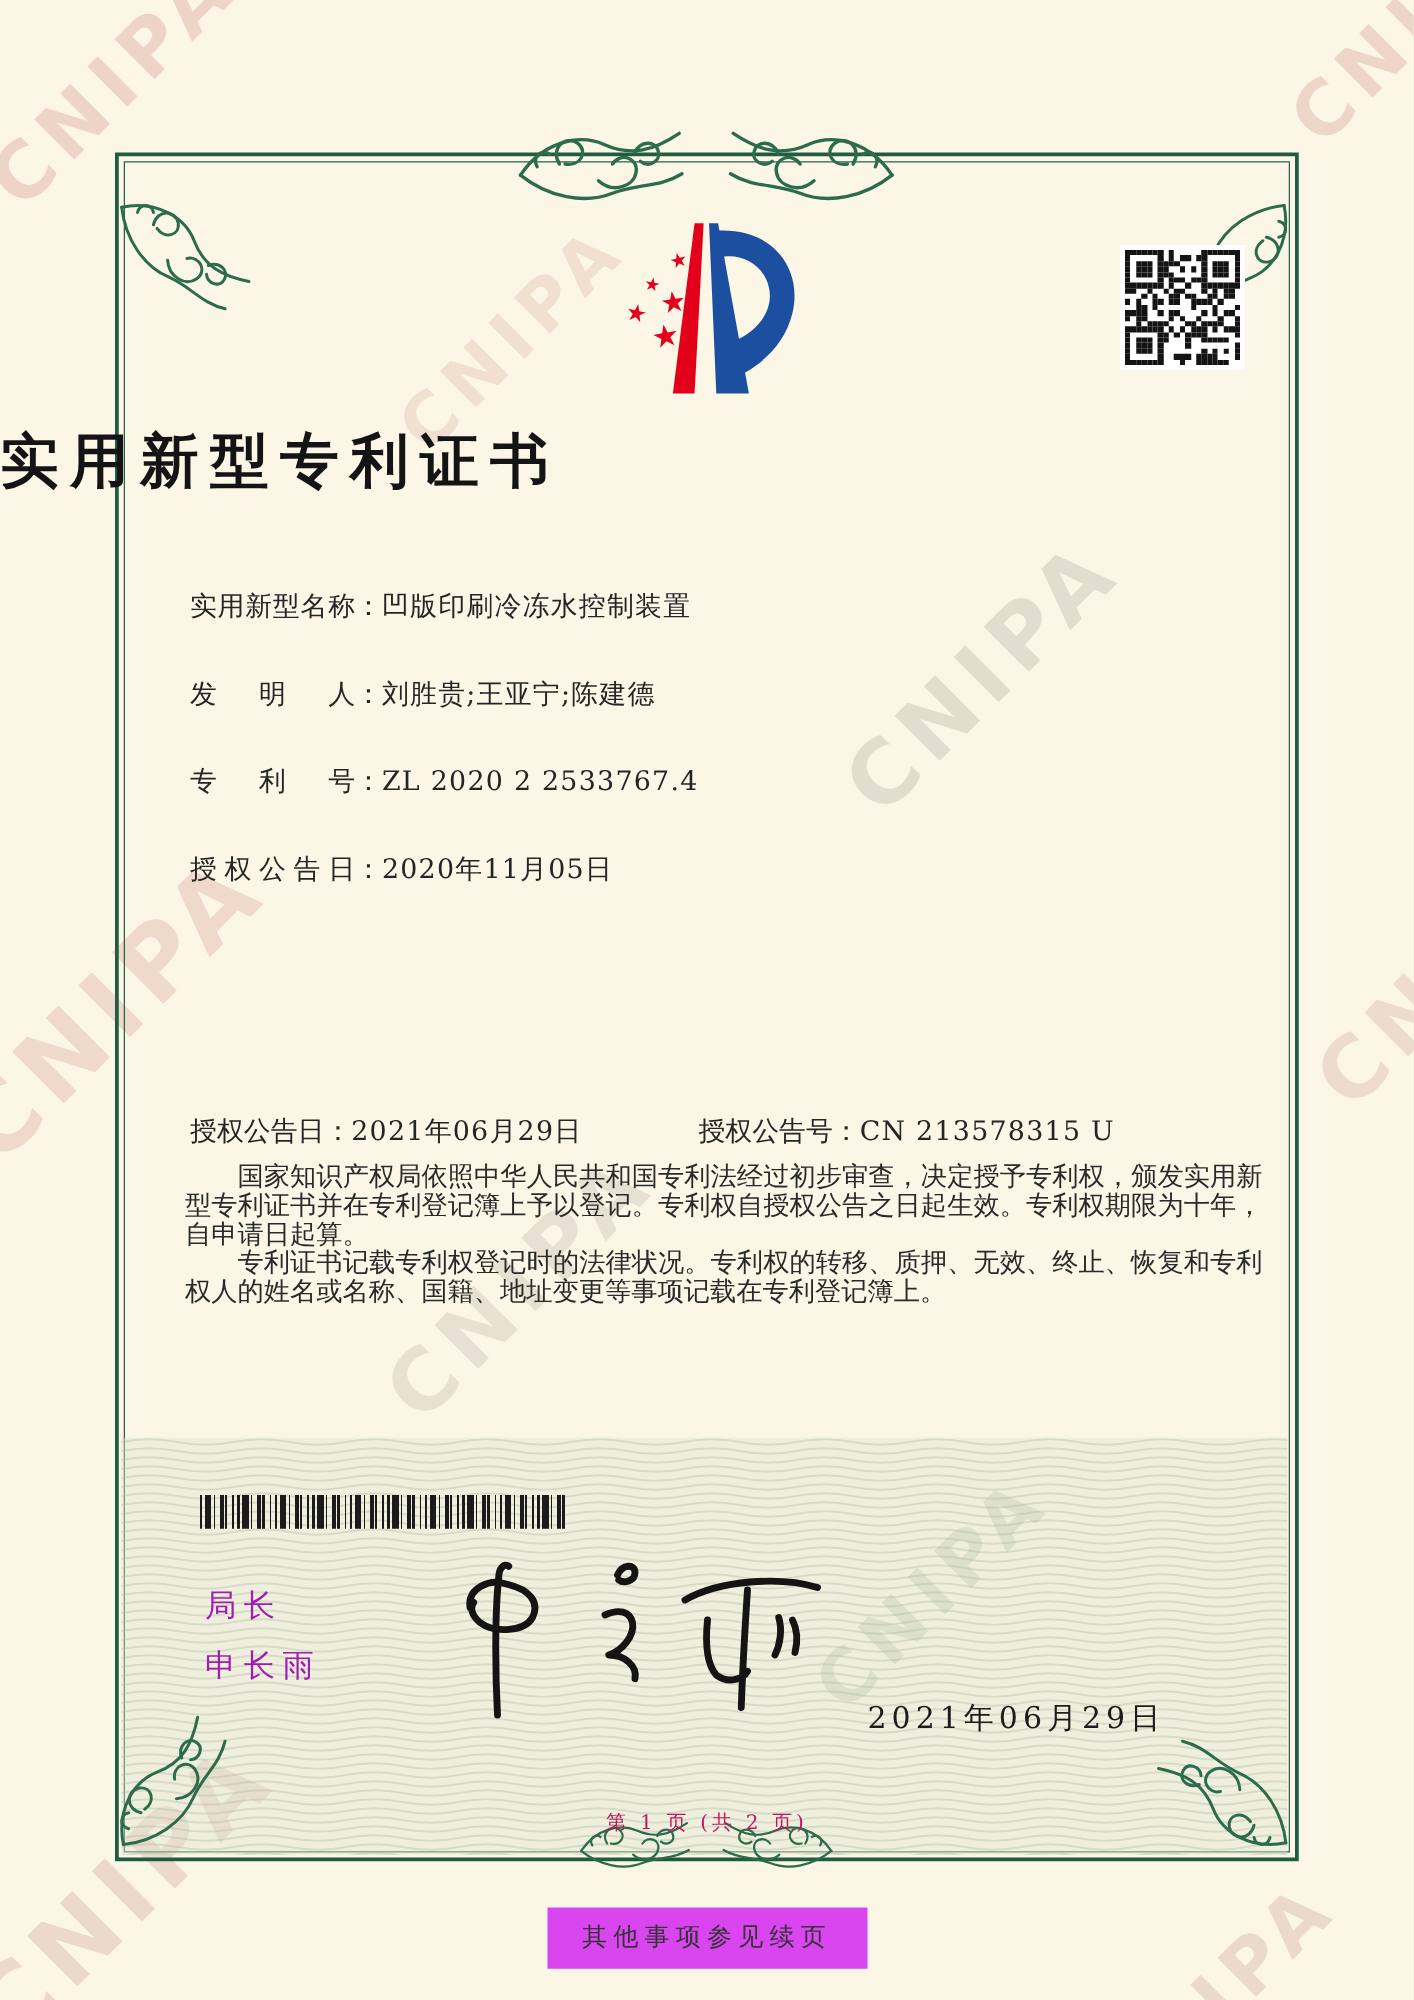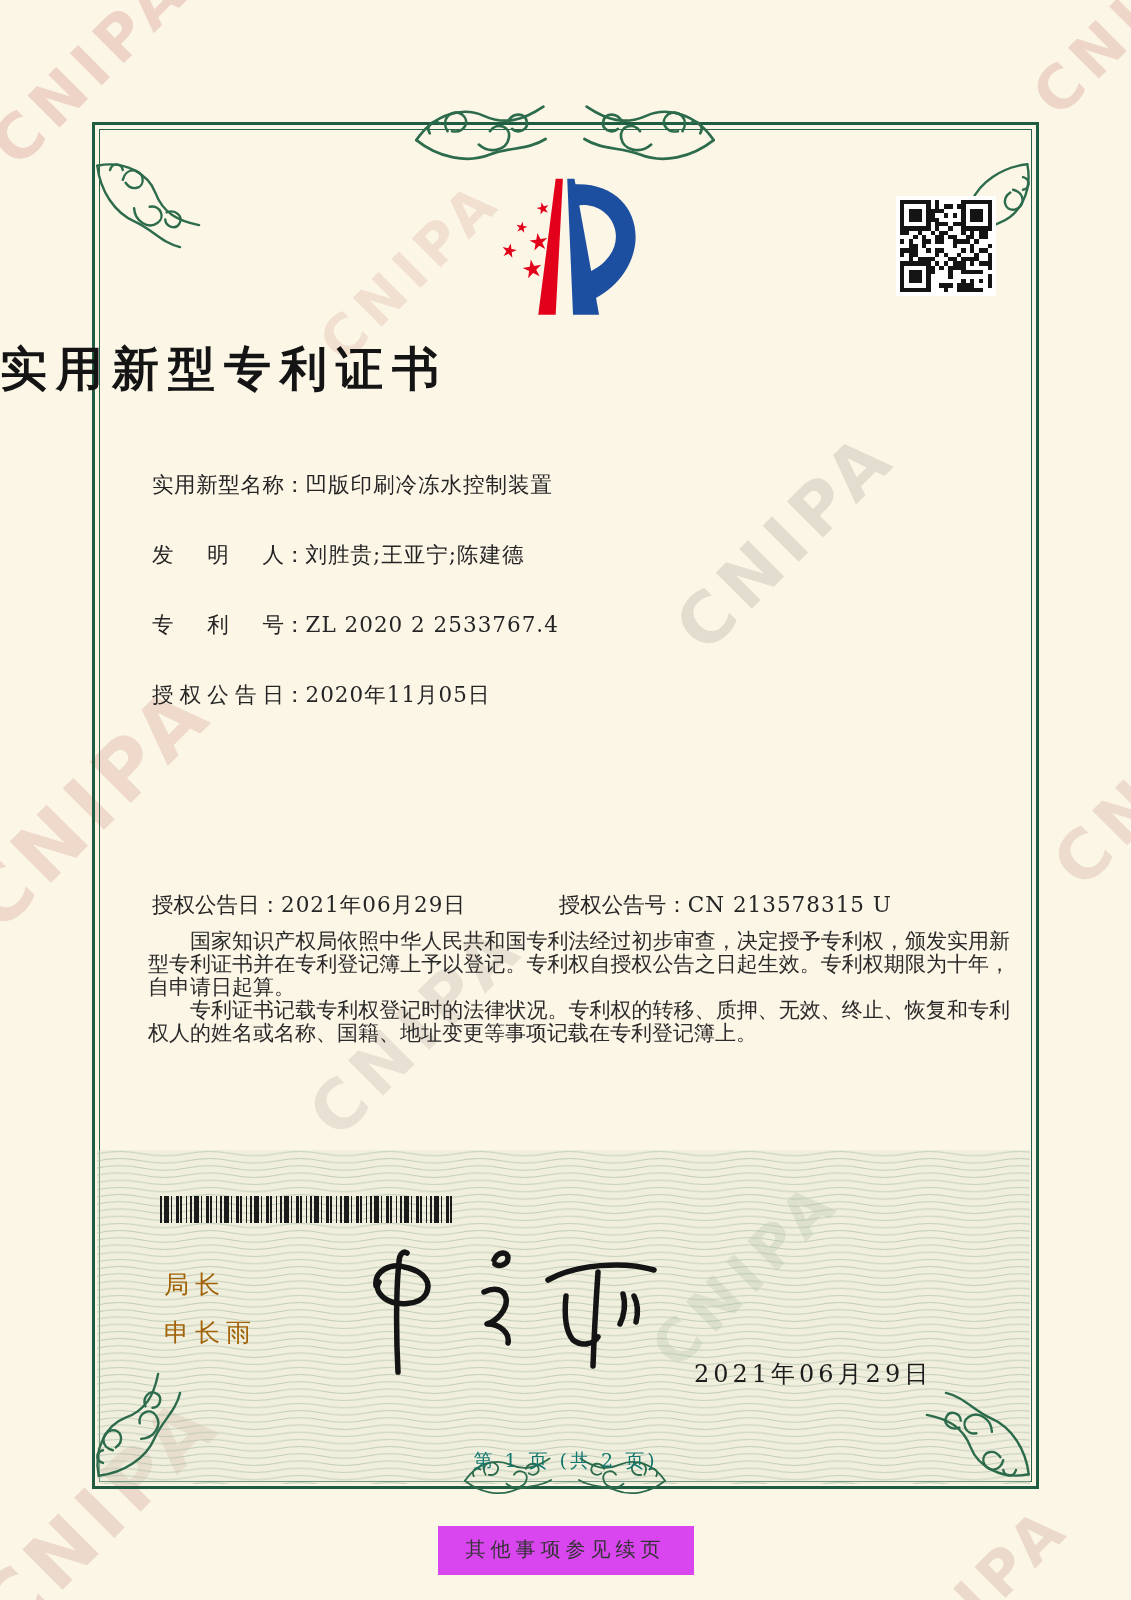--- a/index.html
+++ b/index.html
@@ -41,26 +41,26 @@
   .paras p{margin:0;text-indent:2em;}
   
   .waves{position:absolute;left:97px;top:1150px;width:933px;height:334px;pointer-events:none;}
   
   .barcode{position:absolute;left:160px;top:1196px;width:292px;height:27px;
     background:repeating-linear-gradient(90deg,
       #1b1b1b 0 2px,transparent 2px 4px,#1b1b1b 4px 9px,transparent 9px 11px,
       #1b1b1b 11px 12px,transparent 12px 16px,#1b1b1b 16px 19px,transparent 19px 20px,
       #1b1b1b 20px 22px,transparent 22px 26px,#1b1b1b 26px 27px,transparent 27px 30px);}
   
-  .officer{position:absolute;left:164px;font-size:25px;letter-spacing:6px;color:#a16207;
+  .officer{position:absolute;left:164px;font-size:25px;letter-spacing:6px;color:#a21caf;
            font-family:"DejaVu Sans","Liberation Sans",sans-serif;}
   .sig{position:absolute;left:336px;top:1240px;width:340px;height:140px;}
   .issue-date{position:absolute;left:694px;top:1358px;font-size:24px;letter-spacing:4px;color:#1c1c1c;}
-  .page-info{position:absolute;left:0;right:0;top:1448px;text-align:center;font-size:19px;
-             letter-spacing:3px;color:#0f766e;}
+  .page-info{position:absolute;left:0;right:0;top:1448px;text-align:center;font-size:16px;
+             letter-spacing:3px;color:#be185d;}
   .note{position:absolute;left:50%;top:1526px;transform:translateX(-50%);background:#d946ef;
         padding:10px 28px 12px;font-size:20px;letter-spacing:5px;color:#333;}
 </style>
 </head>
 <body>
 
 <div class="page">
 
   <div class="wm" style="left:-34px;top:30px;font-size:62px;color:rgba(208,150,140,0.35);">CNIPA</div>
   <div class="wm" style="left:1008px;top:-16px;font-size:60px;color:rgba(205,145,135,0.32);">CNIPA</div>

